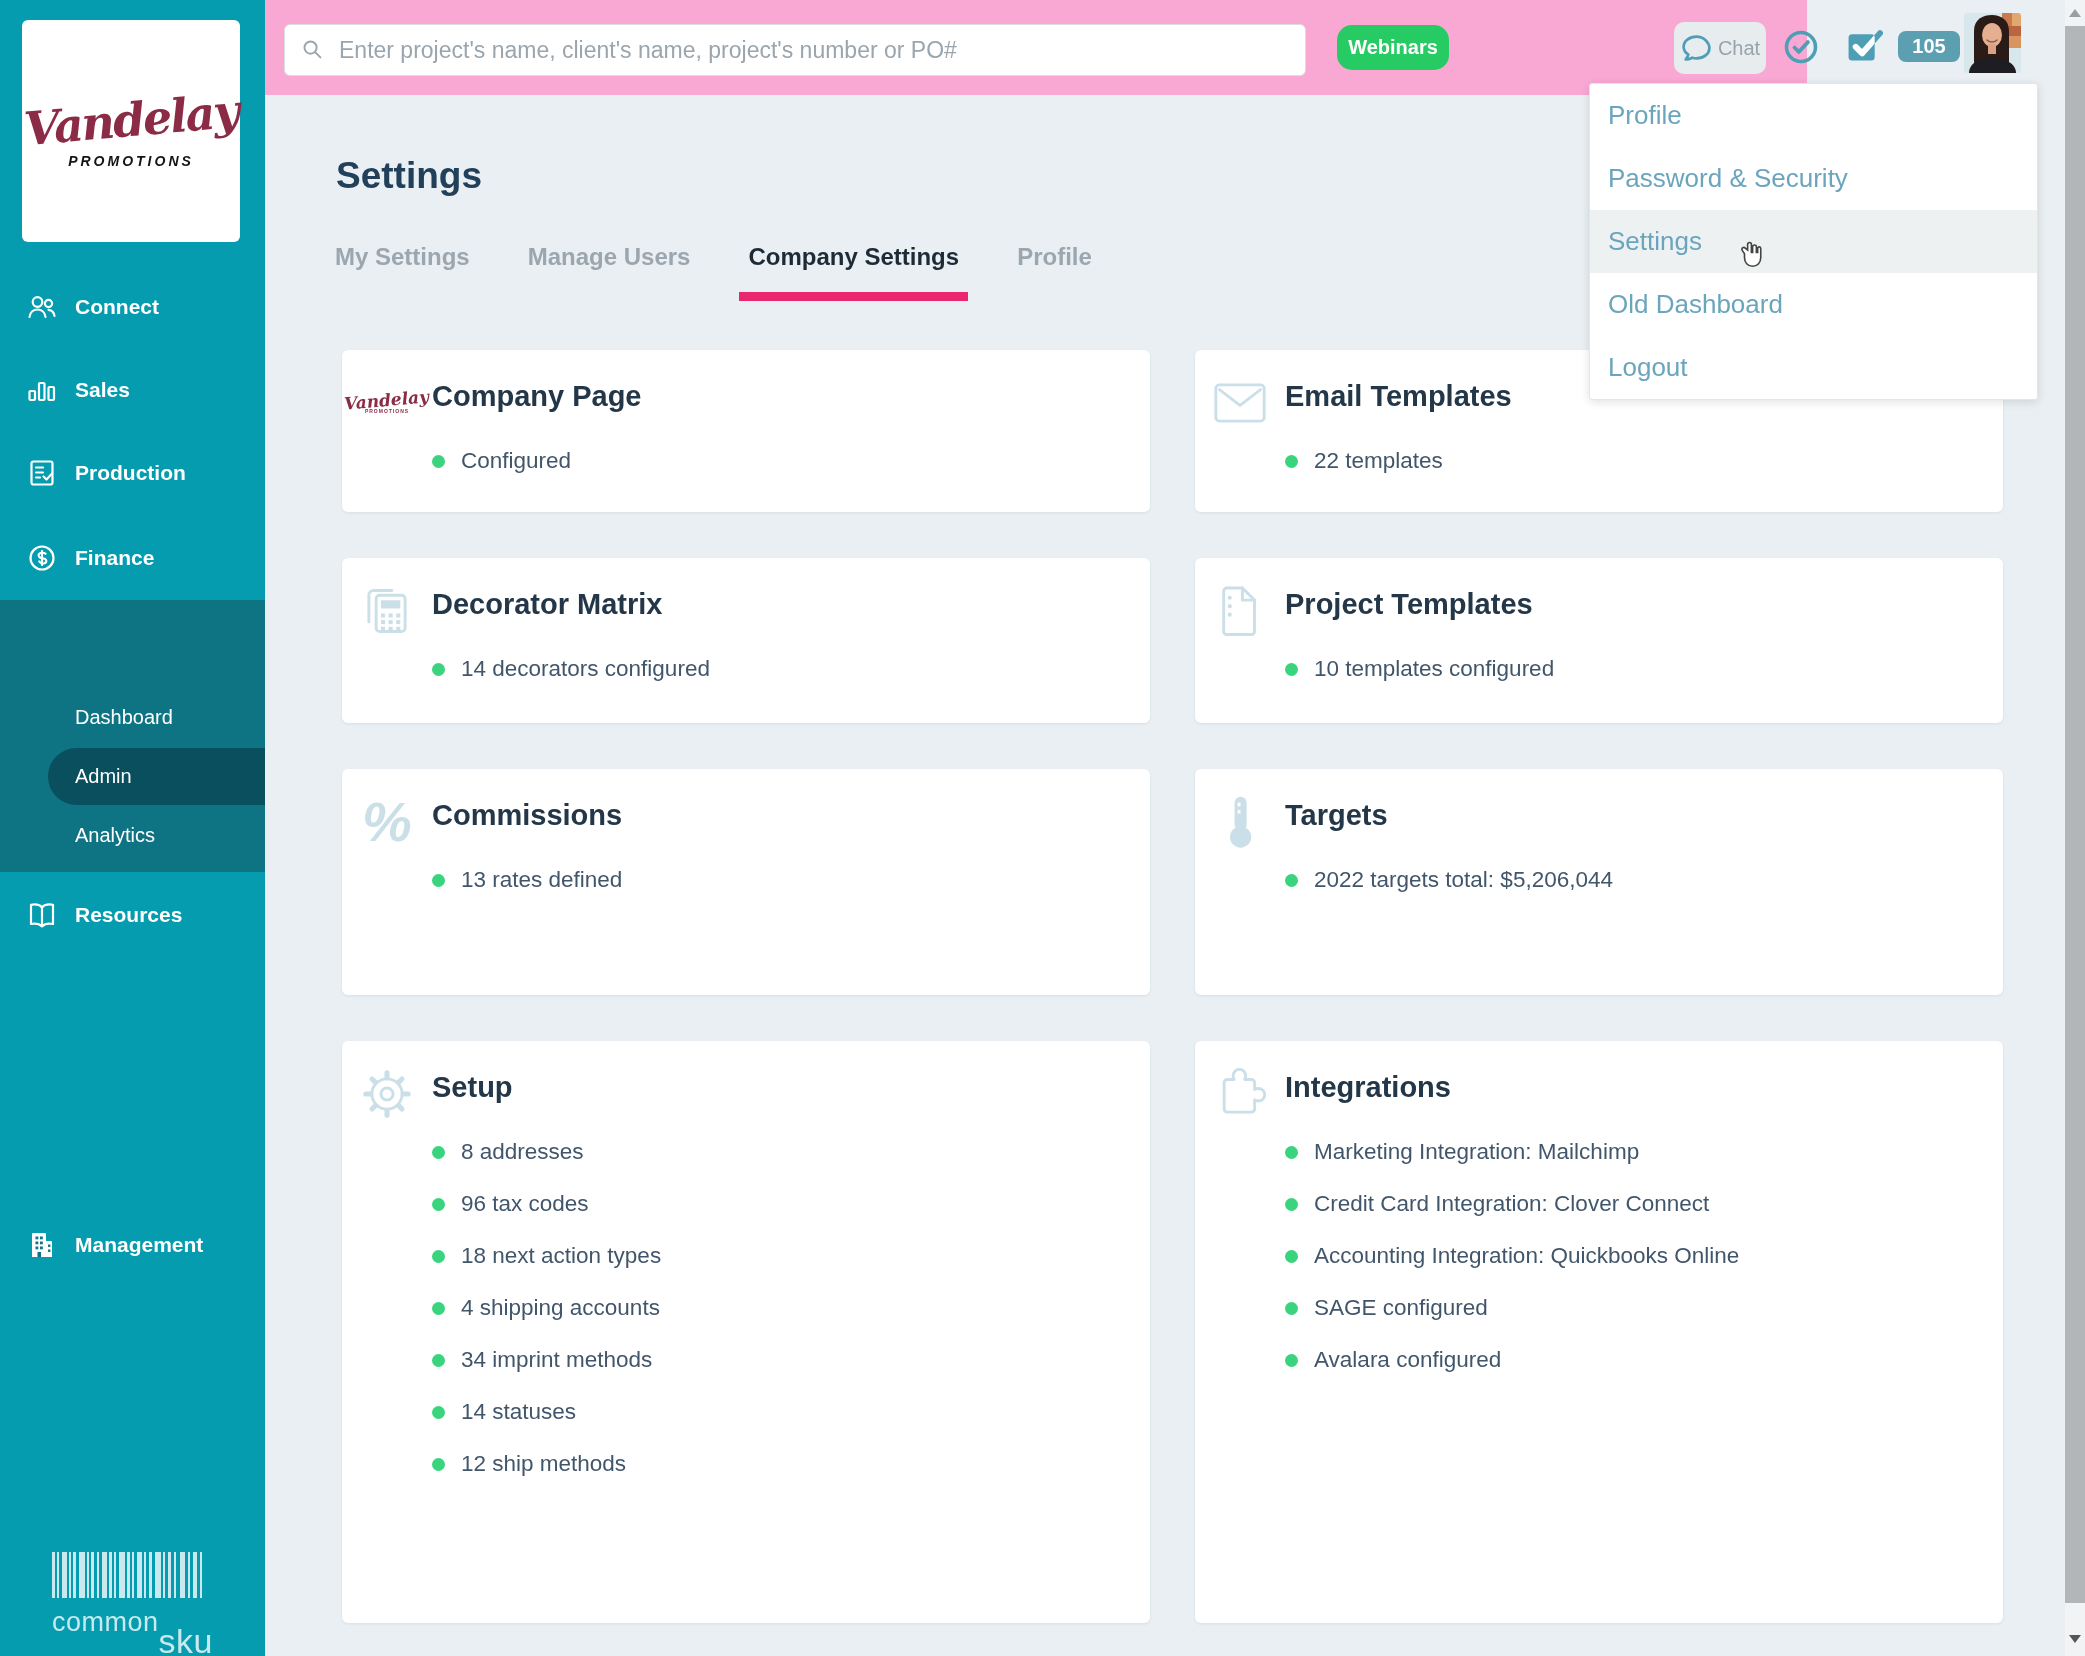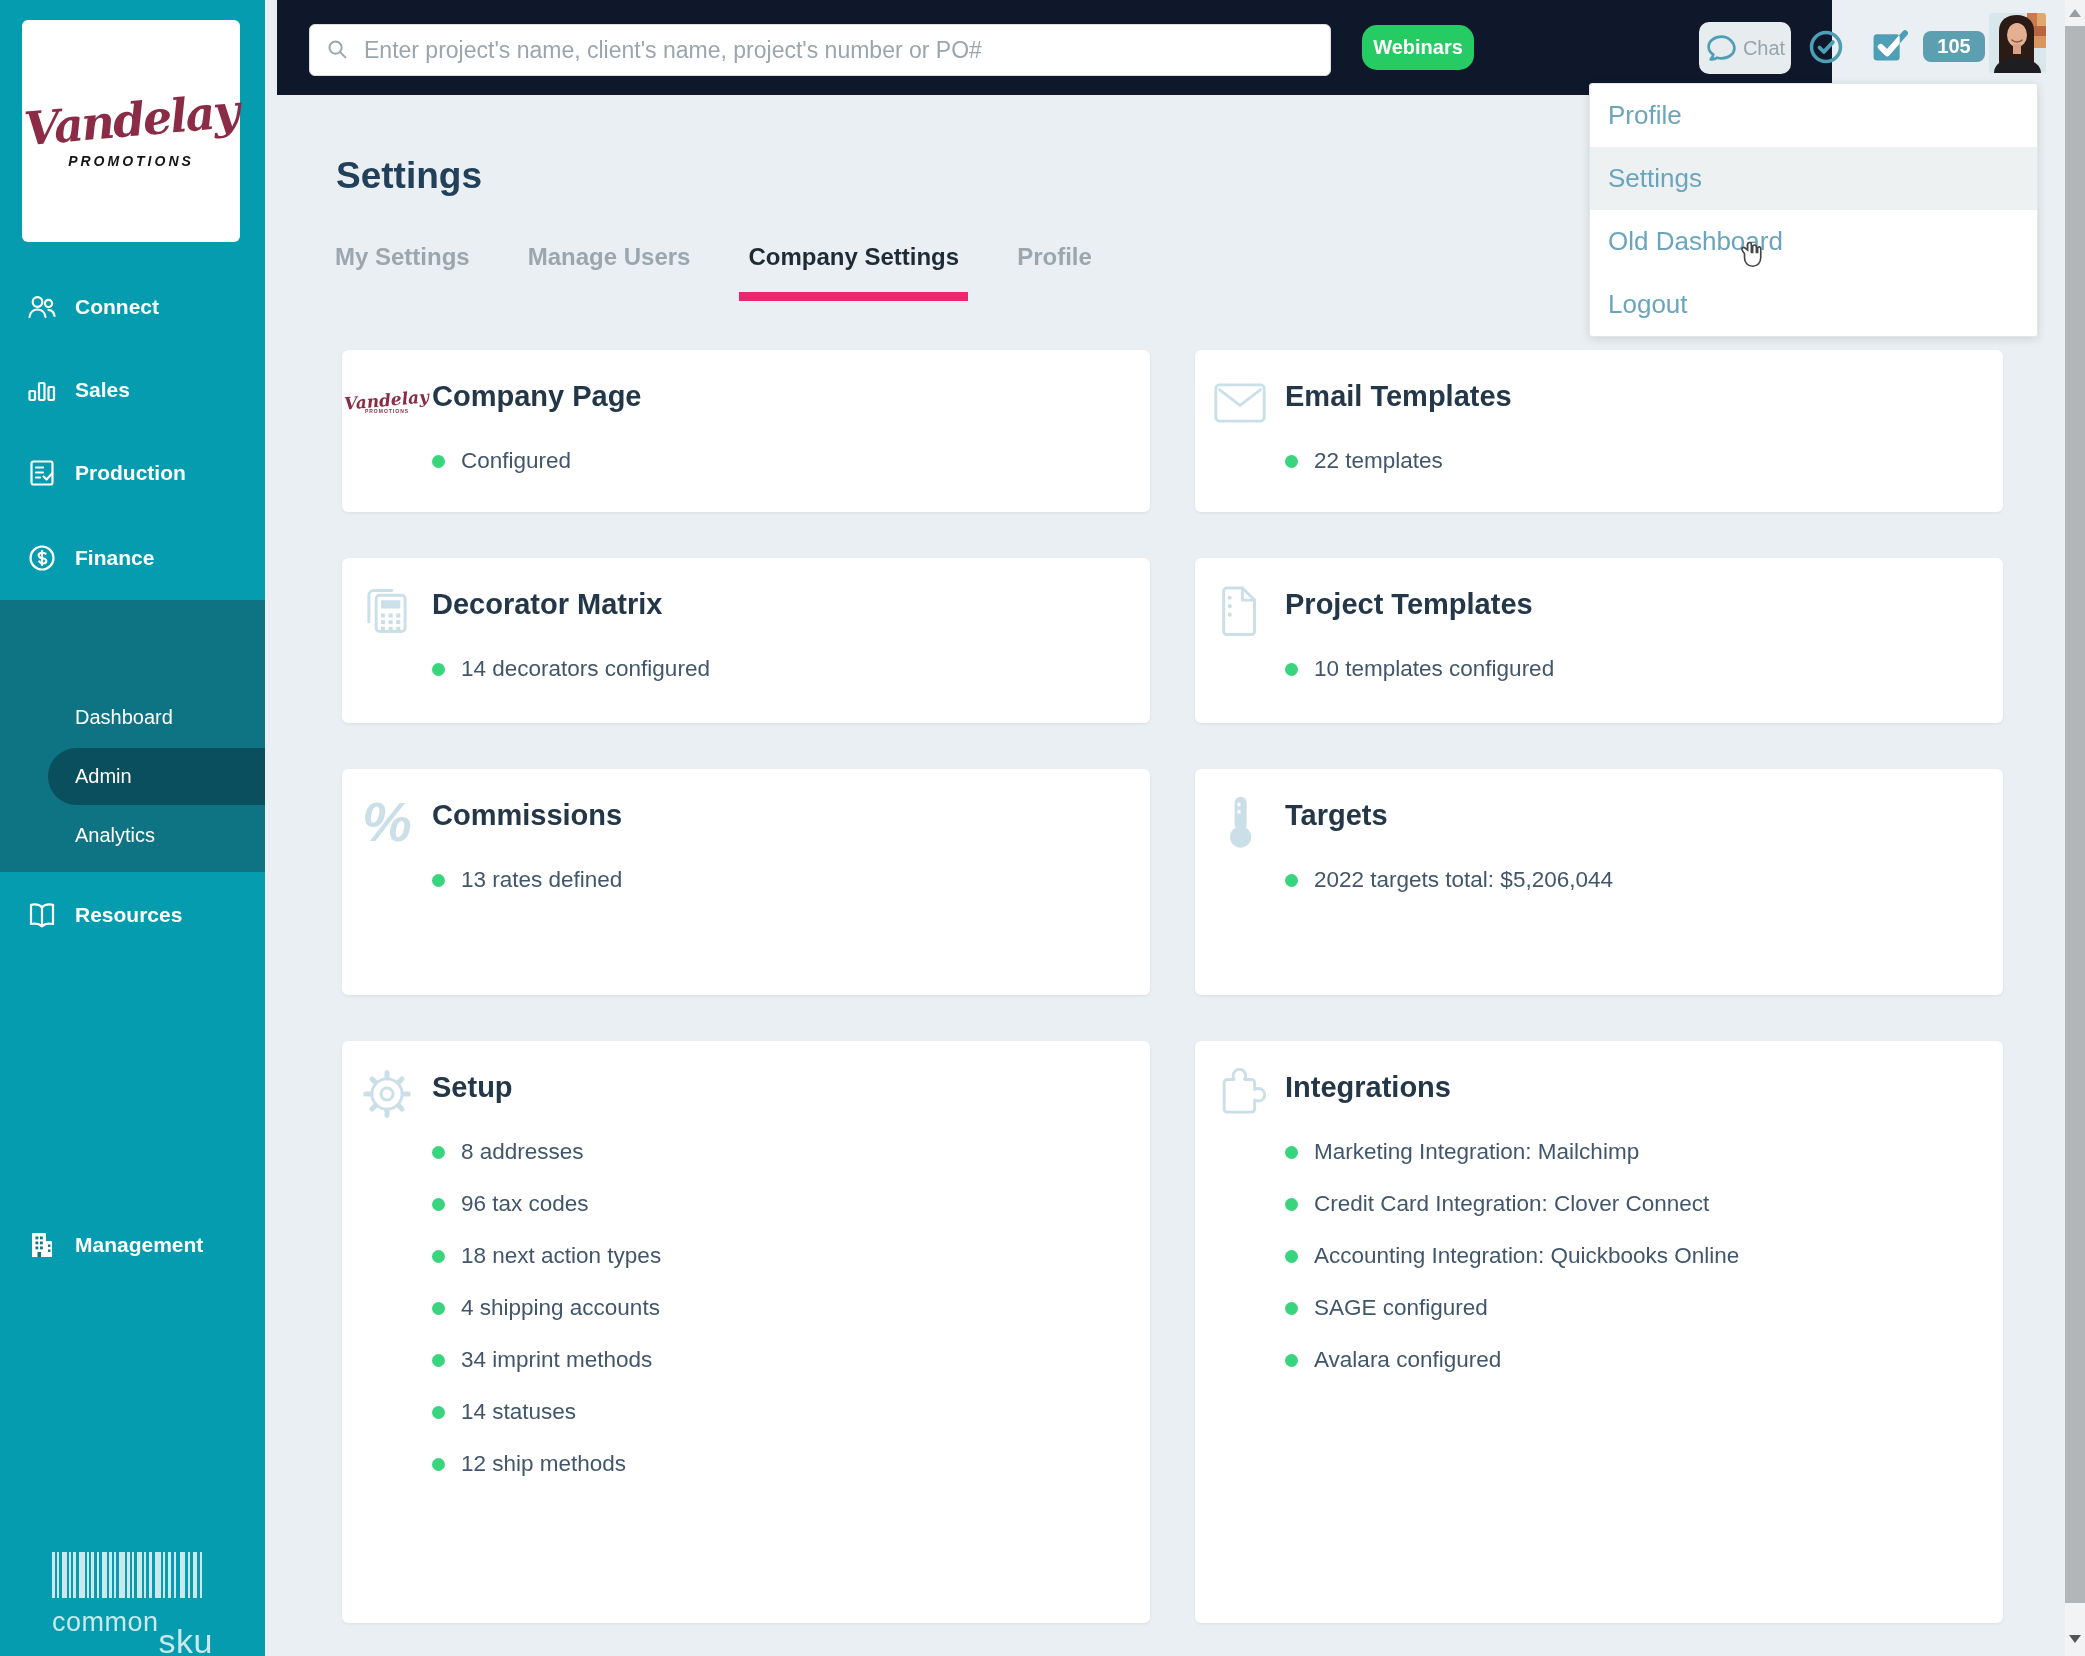--- a/index.html
+++ b/index.html
@@ -25,21 +25,21 @@
   .mgmt-section{position:absolute;left:0;top:600px;width:265px;height:272px;background:var(--sidebar-section)}
   .sub-item{position:absolute;left:0;width:265px;height:36px;display:flex;align-items:center;color:#fff;cursor:pointer}
   .sub-item .nlabel{position:absolute;left:75px;font-size:20px;font-weight:normal}
   .sub-item.active{left:48px;width:217px;height:57px;background:var(--sidebar-active);border-radius:29px 0 0 29px}
   .sub-item.active .nlabel{left:27px}
   .sku-logo{position:absolute;left:52px;top:1552px;width:160px;color:#C9E9EE}
   .sku-text{font-size:27px;letter-spacing:.5px;color:#C9E9EE;margin-top:-2px}
   .sku-text .sku{font-size:34px;position:relative;top:22px}
 
   
-  .header{position:absolute;left:277px;top:0;width:1555px;height:95px;background:#0f172a;z-index:2}
+  .header{position:absolute;left:252px;top:0;width:1555px;height:95px;background:#f9a8d4;z-index:2}
   .search-wrap{position:absolute;left:32px;top:24px;width:1022px;height:52px}
   .search-wrap svg{position:absolute;left:16px;top:13px;width:26px;height:26px;pointer-events:none}
   .search-input{width:100%;height:100%;border:1px solid #D9DEE2;border-radius:6px;padding-left:54px;
     font-size:23px;color:#42566B;font-family:"Liberation Sans",sans-serif;outline:none}
   .search-input::placeholder{color:#9AA5AD}
   .btn-webinars{position:absolute;left:1085px;top:25px;width:112px;height:45px;background:var(--brand-green);
     border:none;border-radius:15px;color:#fff;font-size:20px;font-weight:bold;cursor:pointer;font-family:"Liberation Sans",sans-serif}
   .chat-pill{position:absolute;left:1422px;top:22px;width:92px;height:52px;background:#E7ECEF;border-radius:10px;
     display:flex;align-items:center;justify-content:center;gap:5px;cursor:pointer;color:var(--icon-teal)}
   .chat-pill .chat-label{font-size:20px;color:#98A4AC}
@@ -439,20 +439,21 @@
         <li>
           <span class="dot"></span>
           <span>Avalara configured</span>
         </li>
       </ul>
     </div>
   </div>
 
 <div class="user-menu" id="user-menu">
     <div class="menu-item">Profile</div>
+    <div class="menu-item">Password &amp; Security</div>
     <div class="menu-item highlight">Settings</div>
     <div class="menu-item">Old Dashboard</div>
     <div class="menu-item">Logout</div>
   </div>
 <svg class="cursor" viewBox="0 0 24 24">
   <path d="M10 2c.8 0 1.5.7 1.5 1.5V10h1V5.5c0-.8.7-1.5 1.5-1.5s1.5.7 1.5 1.5V10h1V7c0-.8.7-1.5 1.5-1.5S19 6.2 19 7v7c0 4-2.5 7-6.5 7S6 18 6 14v-3L4.2 8.3c-.5-.7-.3-1.6.4-2.1.6-.4 1.5-.3 2 .3L8.5 8V3.5C8.5 2.7 9.2 2 10 2z" fill="#fff" stroke="#444" stroke-width="1.3"></path>
 </svg>
 
 <div class="scrollbar">
   <div class="sb-arrow up">

